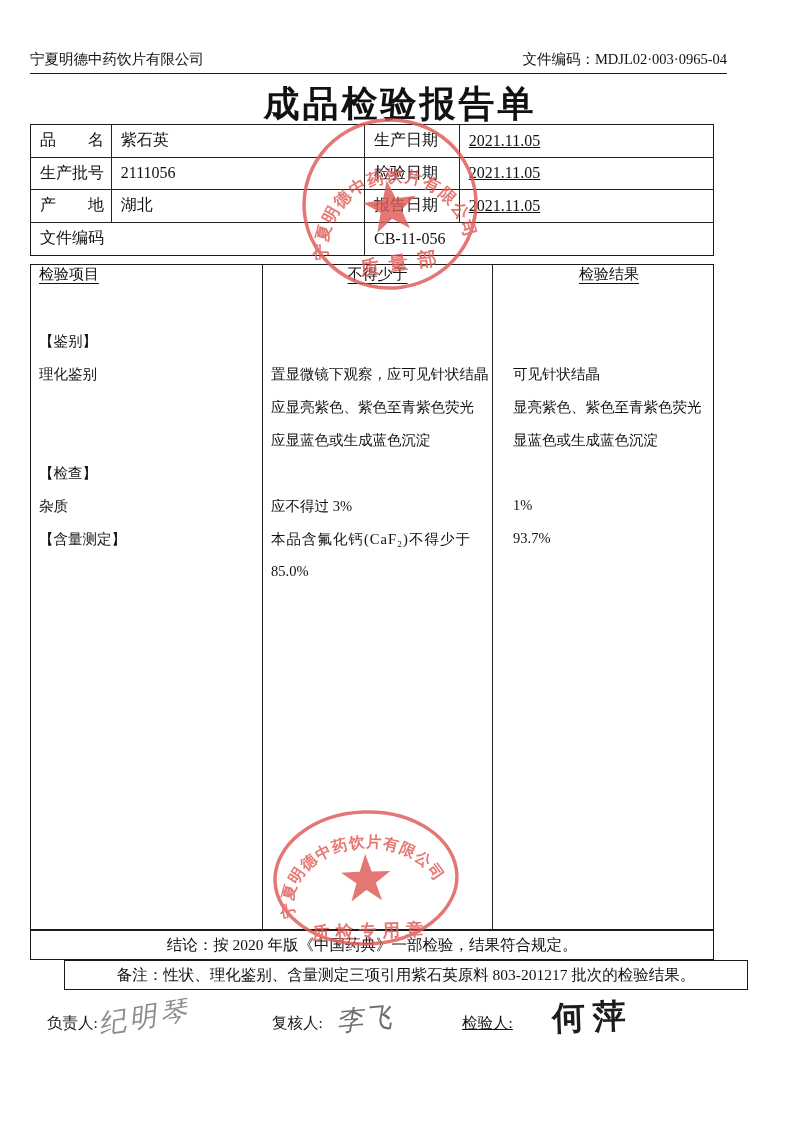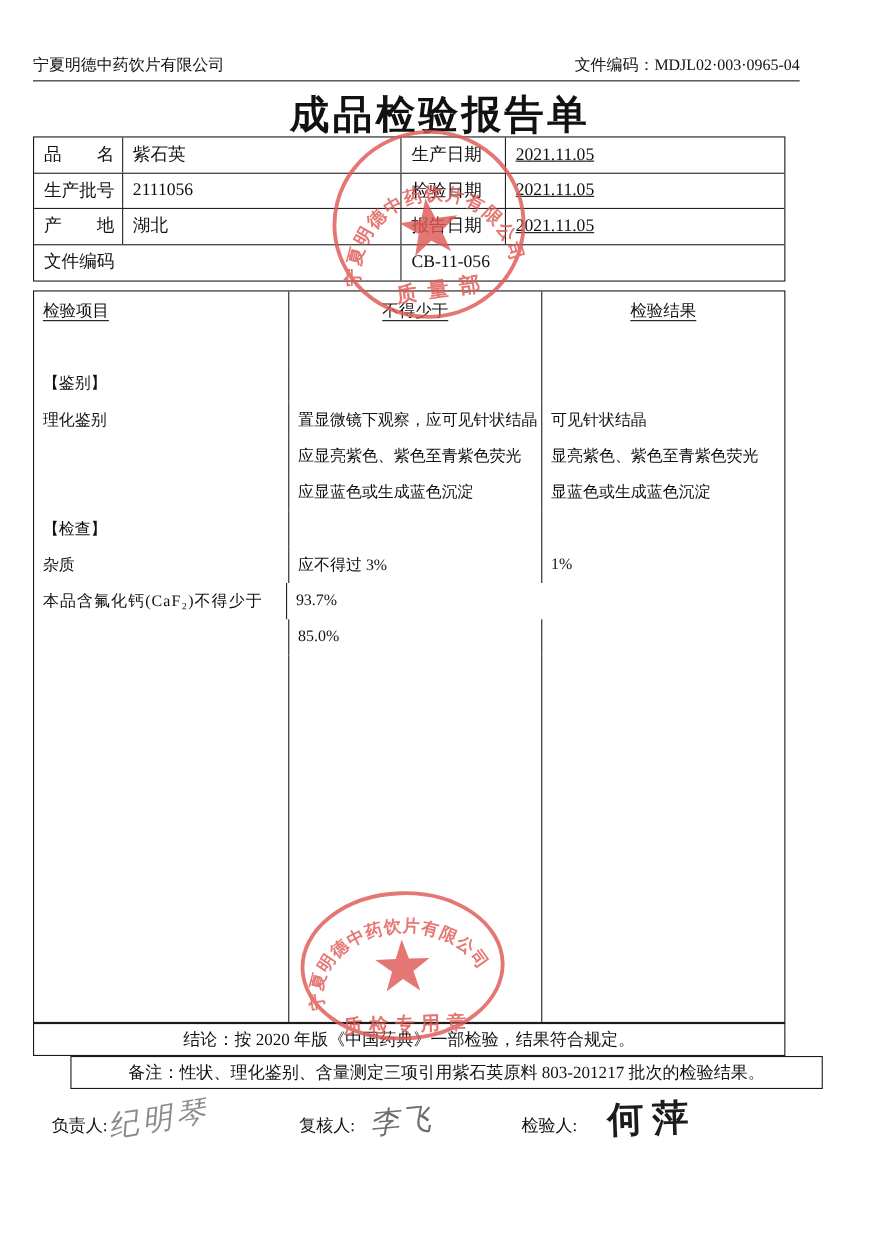--- a/index.html
+++ b/index.html
@@ -24,35 +24,35 @@
   .icell { border-right:1px solid #222; display:flex; align-items:center; font-size:16px; padding-left:9px; overflow:hidden; }
   .icell:last-child { border-right:none; }
   .w-lab1 { width:81px; }  .w-val1 { width:254px; } .w-lab2 { width:95px; } .w-val2 { width:254px;text-decoration:underline; }
   .w-span1 { width:335px; } .w-span2 { width:349px; }
   
   .main-table { position:absolute; left:30px; top:264px; width:684px; height:666px;
                 border:1.6px solid #1a1a1a; display:flex; flex-direction:column; font-size:14.5px; }
   .mrow { display:flex; height:33px; flex:0 0 auto; }
   .mrow.hdr { height:34px; }
   .mrow.filler { flex:1 1 auto; height:auto; }
-  .mcell { display:flex; align-items:center; padding-left:8px; border-right:1px solid #222; overflow:hidden; white-space:nowrap; }
-  .mc1 { width:232px; } .mc2 { width:230px; } .mc3 { width:219px; border-right:none; flex:1; }
+  .mcell { display:flex; padding-left:8px; border-right:1px solid #222; overflow:hidden; white-space:nowrap; }
+  .mc1 { width:232px; } .mc2 { width:230px; } .mc3 { width:219px; border-right:none; flex:1;margin-left:12px; }
   .hdr .mcell { font-size:15px; }
   .hdr .mc2, .hdr .mc3 { justify-content:center; padding-left:0; }
   .u { text-decoration:underline; text-underline-offset:4px; }
   .just { letter-spacing:1px; }
   
   .band { position:absolute; left:30px; width:684px; height:30px; border:1.6px solid #1a1a1a;
           display:flex; align-items:center; justify-content:center; font-size:15.5px; }
   .band.conclusion { top:906px;margin-top:24px; }
   .band.remark { top:960px;margin-left:34px; }
   
   .sig-row { position:absolute; left:0; top:1005px; width:800px; height:60px; font-size:15.5px; }
   .sig-label { position:absolute; top:8px; }
-  .sig-label.l1 { left:47px; } .sig-label.l2 { left:272px; } .sig-label.l3 { left:474px; }
+  .sig-label.l1 { left:47px; } .sig-label.l2 { left:272px; } .sig-label.l3 { left:462px;text-decoration:underline; }
   .sig { position:absolute; font-style:italic; white-space:nowrap; }
   .sig.s1 { left:98px;  top:-6px; font-size:27px; color:#8a8a8a; transform:rotate(-9deg);  letter-spacing:4px; }
   .sig.s2 { left:336px; top:-4px; font-size:27px; color:#6f6f6f; transform:rotate(-5deg);  letter-spacing:2px; }
   .sig.s3 { left:552px; top:-10px; font-size:33px; color:#1c1c1c; font-weight:bold; transform:rotate(-2deg); letter-spacing:8px; font-style:normal; }
   
   .stamp { position:absolute; z-index:6; opacity:0.82; pointer-events:none; }
   .stamp-top { left:298px; top:112px; transform:rotate(-8deg); }
   .stamp-bottom { left:270px; top:806px; transform:rotate(-2deg); }
   .stamp text { font-family:"Liberation Serif","DejaVu Serif",serif; font-weight:bold; }
 </style>
@@ -136,20 +136,21 @@
       <div class="mcell mc1">【检查】</div>
       <div class="mcell mc2"></div>
       <div class="mcell mc3"></div>
     </div>
     <div class="mrow">
       <div class="mcell mc1">杂质</div>
       <div class="mcell mc2">应不得过 3%</div>
       <div class="mcell mc3">1%</div>
     </div>
     <div class="mrow">
+      <div class="mcell mc1">【含量测定】</div>
       <div class="mcell mc2 just">本品含氟化钙(CaF₂)不得少于</div>
       <div class="mcell mc3">93.7%</div>
     </div>
     <div class="mrow">
       <div class="mcell mc1"></div>
       <div class="mcell mc2">85.0%</div>
       <div class="mcell mc3"></div>
     </div>
     <div class="mrow filler">
       <div class="mcell mc1"></div>

